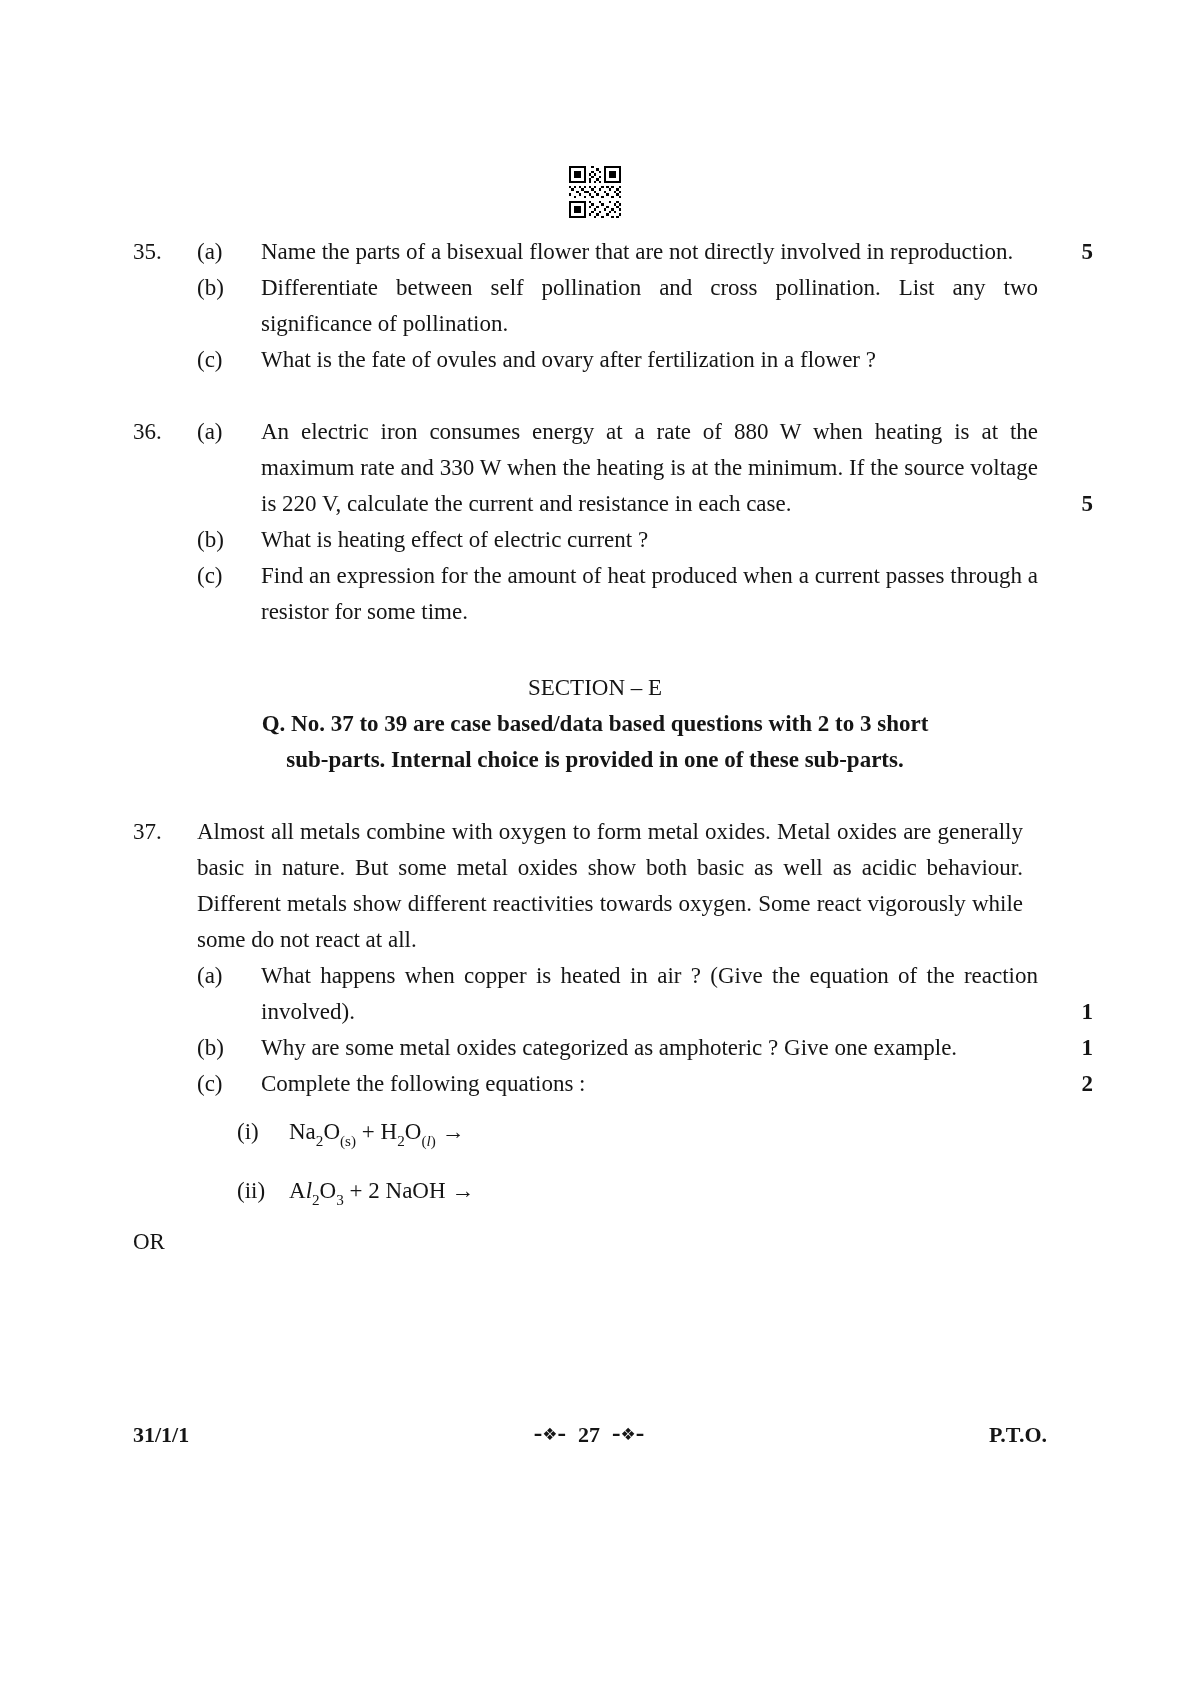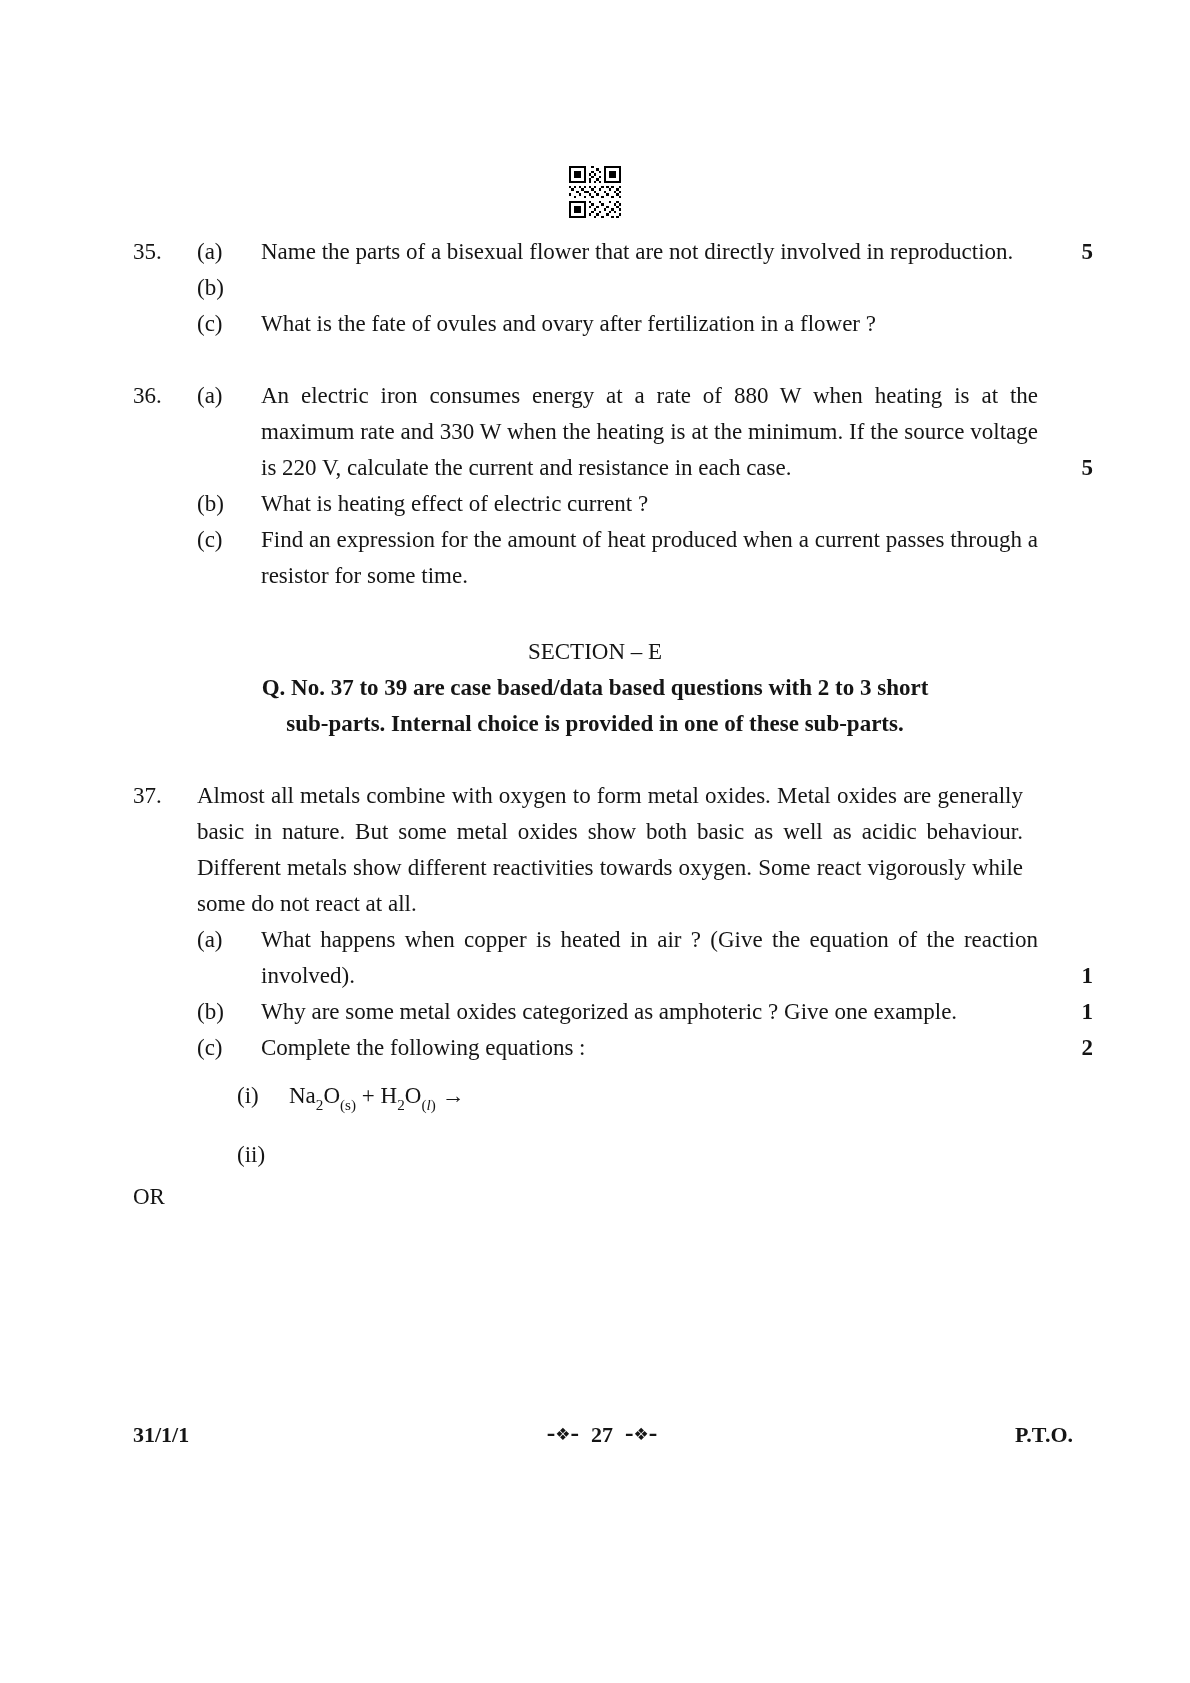--- a/index.html
+++ b/index.html
@@ -67,21 +67,21 @@
   .or-sep {
     margin-top: 4px;
     font-weight: 400;
     line-height: 36px;
   }
 
   .footer {
     position: absolute;
     top: 1422px;
     left: 133px;
-    right: 117px;
+    right: 143px;
     display: flex;
     align-items: center;
     font-weight: 700;
     font-size: 22px;
   }
   .footer .code { flex: none; }
   .footer .center { flex: 1; text-align: center; font-weight: 700; }
   .footer .pto { flex: none; }
   .ornament {
     font-family: "DejaVu Sans", sans-serif;
@@ -136,20 +136,21 @@
   <div class="question q35">
     <div class="row">
       <div class="num">35.</div>
       <div class="lbl">(a)</div>
       <div class="txt">Name the parts of a bisexual flower that are not directly involved in reproduction.</div>
       <div class="marks">5</div>
     </div>
     <div class="row">
       <div class="num"></div>
       <div class="lbl">(b)</div>
+      <div class="txt">Differentiate between self pollination and cross pollination. List any two significance of pollination.</div>
       <div class="marks"></div>
     </div>
     <div class="row">
       <div class="num"></div>
       <div class="lbl">(c)</div>
       <div class="txt">What is the fate of ovules and ovary after fertilization in a flower ?</div>
       <div class="marks"></div>
     </div>
   </div>
 
@@ -203,20 +204,21 @@
       <div class="marks">2</div>
     </div>
 
     <div class="eq-block">
       <div class="eq-row">
         <div class="eq-label">(i)</div>
         <div class="eq-body"><span>Na</span><span class="sub">2</span><span>O</span><span class="sub">(s)</span><span> + H</span><span class="sub">2</span><span>O</span><span class="sub">(</span><span class="sub it">l</span><span class="sub">)</span><span> →</span></div>
       </div>
       <div class="eq-row">
         <div class="eq-label">(ii)</div>
+        <div class="eq-body"><span>A</span><span class="it">l</span><span class="sub">2</span><span>O</span><span class="sub">3</span><span> + 2 NaOH →</span></div>
       </div>
     </div>
   </div>
 
   <div class="or-sep">OR</div>
 
 </div>
 
 <div class="footer">
   <div class="code">31/1/1</div>

